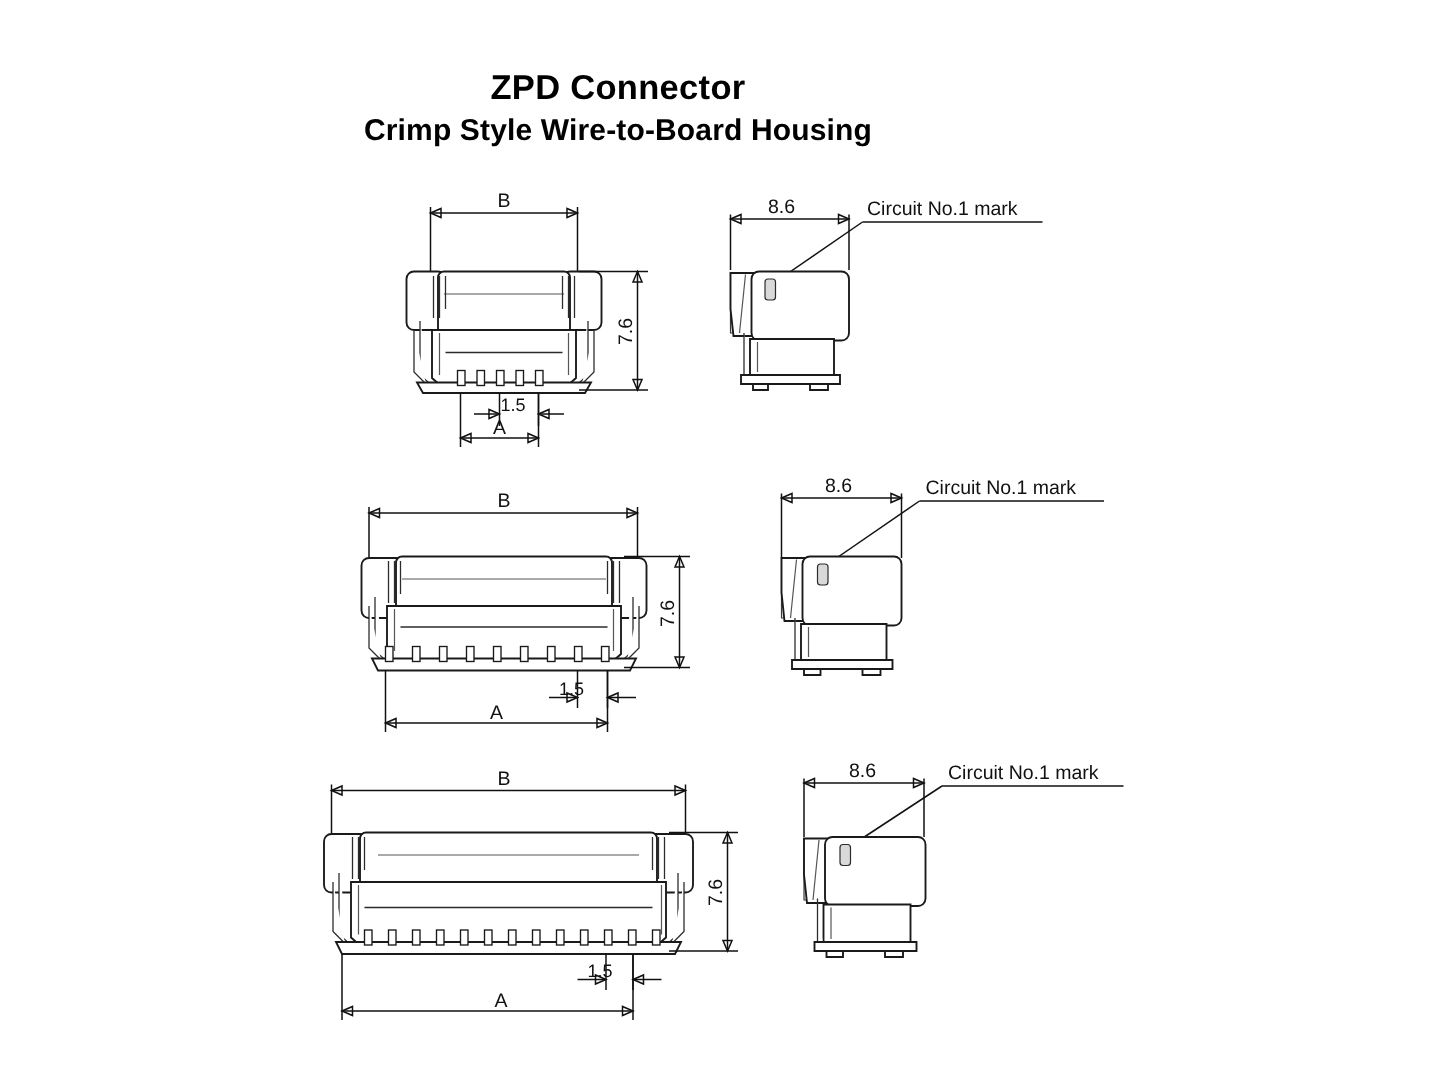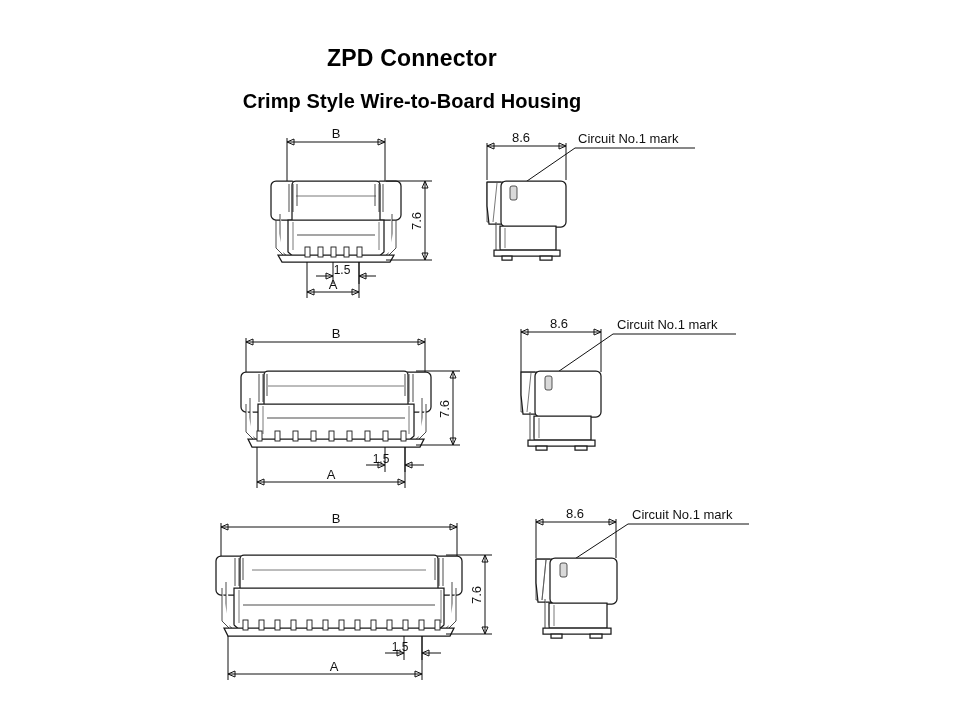--- a/index.html
+++ b/index.html
@@ -28,21 +28,21 @@
     font-size: 23px;
     font-weight: bold;
     line-height: 28px;
     letter-spacing: 0.2px;
   }
   #title-line-2 {
     font-size: 20px;
     font-weight: bold;
     line-height: 26px;
     letter-spacing: 0.1px;
-    margin-top: 16px;
+    margin-top: 2px;
   }
 
   
   #drawing-area {
     position: absolute;
     left: 0;
     top: 0;
     width: 960px;
     height: 720px;
   }

